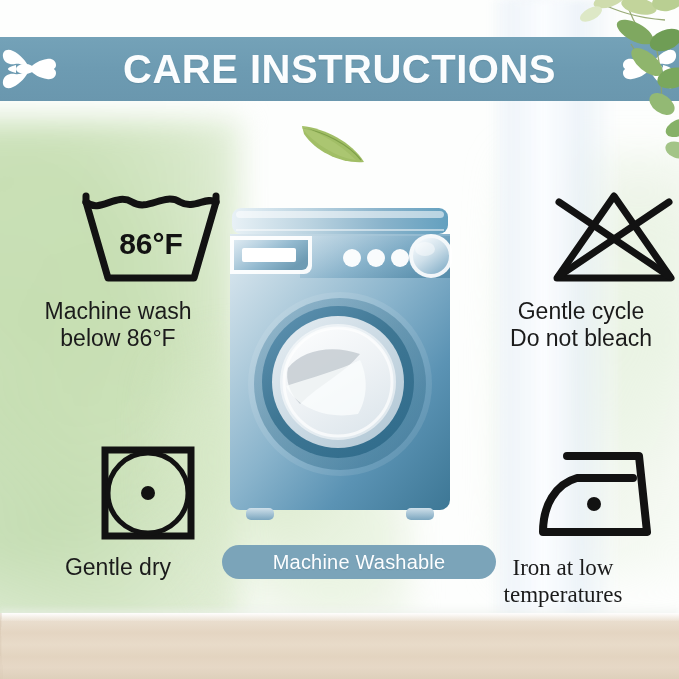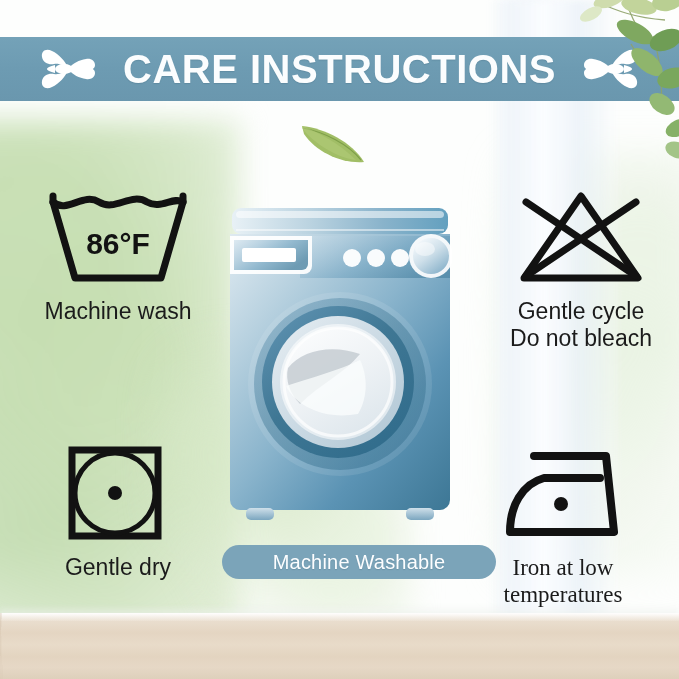--- a/index.html
+++ b/index.html
@@ -73,41 +73,41 @@
   .table-shadow {
     position:absolute; left:0; right:0; bottom:60px; height:14px;
     background:linear-gradient(180deg, rgba(255,255,255,0), rgba(236,240,236,.85));
     filter:blur(2px);
   }
 
   
   #banner {
     position:absolute; left:0; top:37px; width:679px; height:64px;
     background:linear-gradient(180deg,#74a2b8 0%, #6d9bb2 50%, #6a97ae 100%);
-    display:flex; align-items:center; justify-content:center; gap:26px;
+    display:flex; align-items:center; justify-content:space-between; gap:26px;
     z-index:6;
   }
   #banner .title {
     color:#fbfdfe; font-size:40px; font-weight:bold; letter-spacing:.5px;
     white-space:nowrap; line-height:1;
     text-shadow:0 1px 1px rgba(60,100,120,.25);
   }
   .fleur { width:58px; height:44px; flex:0 0 auto; }
   .fleur.right { transform:scaleX(-1); }
 
   
   .leaf-cluster { position:absolute; right:-6px; top:-8px; width:150px; height:170px; z-index:7; }
   .floating-leaf { position:absolute; left:298px; top:120px; width:70px; height:48px; z-index:7; }
 
   
   #washer { position:absolute; left:228px; top:208px; width:224px; height:316px; z-index:4; }
 
   
   .cell { position:absolute; z-index:5; text-align:center; }
-  .cell .glyph { display:flex; justify-content:center; align-items:center; }
+  .cell .glyph { display:flex; justify-content:flex-end; align-items:center; }
   .cell .caption {
     font-size:23px; color:#1b1b1b; line-height:1.18; white-space:nowrap;
     font-weight:400;
     margin-top:12px;
   }
   #cell-wash   { left:10px;  top:188px; width:216px; }
   #cell-bleach { left:473px; top:188px; width:216px; }
   #cell-dry    { left:10px;  top:444px; width:216px; }
   #cell-iron   { left:455px; top:444px; width:216px;font-family:Liberation Serif, serif; }
   #cell-wash .caption, #cell-dry .caption { }
@@ -276,20 +276,21 @@
   <div class="glyph">
     <svg width="150" height="98" viewBox="0 0 150 98">
       <path d="M10 14 C24 26 40 4 56 14 C72 24 88 4 104 14 C118 22 130 8 140 14" stroke="#121212" stroke-width="7" fill="none" stroke-linecap="round"></path>
       <path d="M10 14 L10 8 M140 14 L140 8" stroke="#121212" stroke-width="7" stroke-linecap="round"></path>
       <path d="M10 14 L32 90 L118 90 L140 14" stroke="#121212" stroke-width="7" fill="none" stroke-linejoin="round"></path>
       <text x="75" y="66" font-family="Liberation Sans, sans-serif" font-size="30" font-weight="bold" fill="#121212" text-anchor="middle">86°F</text>
     </svg>
   </div>
   <div class="caption">
     <div>Machine wash</div>
+    <div>below 86°F</div>
   </div>
 </div>
 
 <div class="cell" id="cell-bleach">
   <div class="glyph">
     <svg width="150" height="98" viewBox="0 0 150 98">
       <path d="M75 8 L132 90 L18 90 Z" stroke="#121212" stroke-width="7" fill="none" stroke-linejoin="round"></path>
       <path d="M20 14 L130 88" stroke="#121212" stroke-width="7" stroke-linecap="round"></path>
       <path d="M130 14 L20 88" stroke="#121212" stroke-width="7" stroke-linecap="round"></path>
     </svg>

